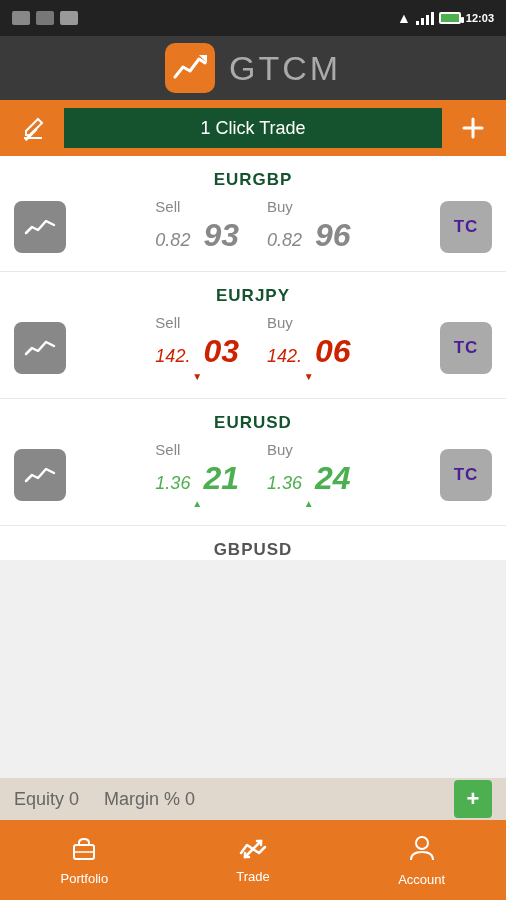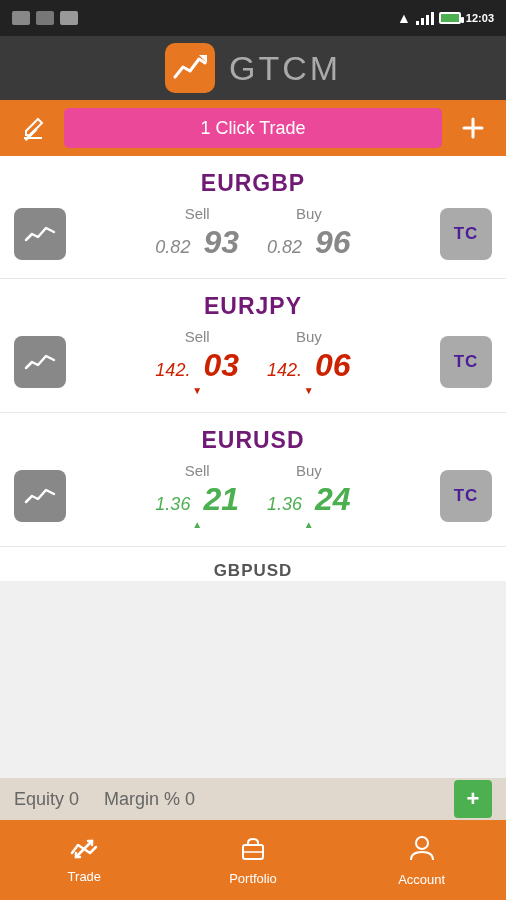--- a/index.html
+++ b/index.html
@@ -109,22 +109,22 @@
       padding: 0 14px;
       gap: 12px;
     }
     .toolbar-edit-btn {
       width: 38px; height: 38px;
       display: flex; align-items: center; justify-content: center;
       cursor: pointer;
     }
     .toolbar-main-btn {
       flex: 1;
-      background: #ec4899;
-      border-radius: 5px;
+      background: #14532d;
+      border-radius: 0;
       height: 40px;
       display: flex;
       align-items: center;
       justify-content: center;
       color: white;
       font-size: 18px;
       font-weight: 400;
       cursor: pointer;
     }
     .toolbar-add-btn {
@@ -139,23 +139,23 @@
       flex: 1;
     }
 
     .pair-item {
       border-bottom: 1px solid #e8e8e8;
       padding: 14px 14px 16px;
     }
 
     .pair-name {
       text-align: center;
-      font-size: 23px;
-      font-weight: bold;
-      color: #701a75;
+      font-size: 17px;
+      font-weight: bold;
+      color: #14532d;
       margin-bottom: 8px;
       letter-spacing: 1px;
     }
 
     .pair-prices {
       display: flex;
       align-items: center;
       justify-content: space-between;
     }
 
@@ -176,21 +176,20 @@
     .price-group {
       display: flex;
       gap: 28px;
       flex: 1;
       justify-content: center;
     }
 
     .price-side {
       display: flex;
       flex-direction: column;
-      align-items: center;
     }
     .price-label {
       font-size: 15px;
       color: #888;
       margin-bottom: 2px;
     }
     .price-value {
       display: flex;
       align-items: baseline;
       gap: 13px;
@@ -451,43 +450,43 @@
 <div class="equity-bar">
   <span class="equity-text">
     <span>Equity 0</span>
     &nbsp;&nbsp;&nbsp;
     <span>Margin % 0</span>
   </span>
   <div class="equity-add-btn">+</div>
 </div>
 
 <div class="bottom-nav">
+  <div class="nav-item">
+    <div class="nav-icon">
+      <svg width="28" height="26" viewBox="0 0 28 26">
+        <rect x="4" y="10" width="20" height="14" rx="2" fill="none" stroke="white" stroke-width="2"></rect>
+        <path d="M9 10 V8 Q9 4 14 4 Q19 4 19 8 V10" fill="none" stroke="white" stroke-width="2"></path>
+        <line x1="4" y1="17" x2="24" y2="17" stroke="white" stroke-width="1.5"></line>
+      </svg>
+    </div>
+    <span class="nav-label">Portfolio</span>
+  </div>
   <div class="nav-item">
     <div class="nav-icon">
       <svg width="28" height="22" viewBox="0 0 28 22">
         <polyline points="2,16 8,8 14,12 22,4" fill="none" stroke="white" stroke-width="2.5" stroke-linecap="round" stroke-linejoin="round"></polyline>
         <polyline points="18,4 22,4 22,8" fill="none" stroke="white" stroke-width="2.5" stroke-linecap="round"></polyline>
         <polyline points="26,10 20,16 14,12 6,20" fill="none" stroke="white" stroke-width="2.5" stroke-linecap="round" stroke-linejoin="round"></polyline>
         <polyline points="10,20 6,20 6,16" fill="none" stroke="white" stroke-width="2.5" stroke-linecap="round"></polyline>
       </svg>
     </div>
     <span class="nav-label">Trade</span>
   </div>
   <div class="nav-item">
     <div class="nav-icon">
-      <svg width="28" height="26" viewBox="0 0 28 26">
-        <rect x="4" y="10" width="20" height="14" rx="2" fill="none" stroke="white" stroke-width="2"></rect>
-        <path d="M9 10 V8 Q9 4 14 4 Q19 4 19 8 V10" fill="none" stroke="white" stroke-width="2"></path>
-        <line x1="4" y1="17" x2="24" y2="17" stroke="white" stroke-width="1.5"></line>
-      </svg>
-    </div>
-    <span class="nav-label">Portfolio</span>
-  </div>
-  <div class="nav-item">
-    <div class="nav-icon">
       <svg width="26" height="28" viewBox="0 0 26 28">
         <circle cx="13" cy="9" r="6" fill="none" stroke="white" stroke-width="2"></circle>
         <path d="M2 26 Q2 18 13 18 Q24 18 24 26" fill="none" stroke="white" stroke-width="2"></path>
       </svg>
     </div>
     <span class="nav-label">Account</span>
   </div>
 </div>
 
 </body></html>

